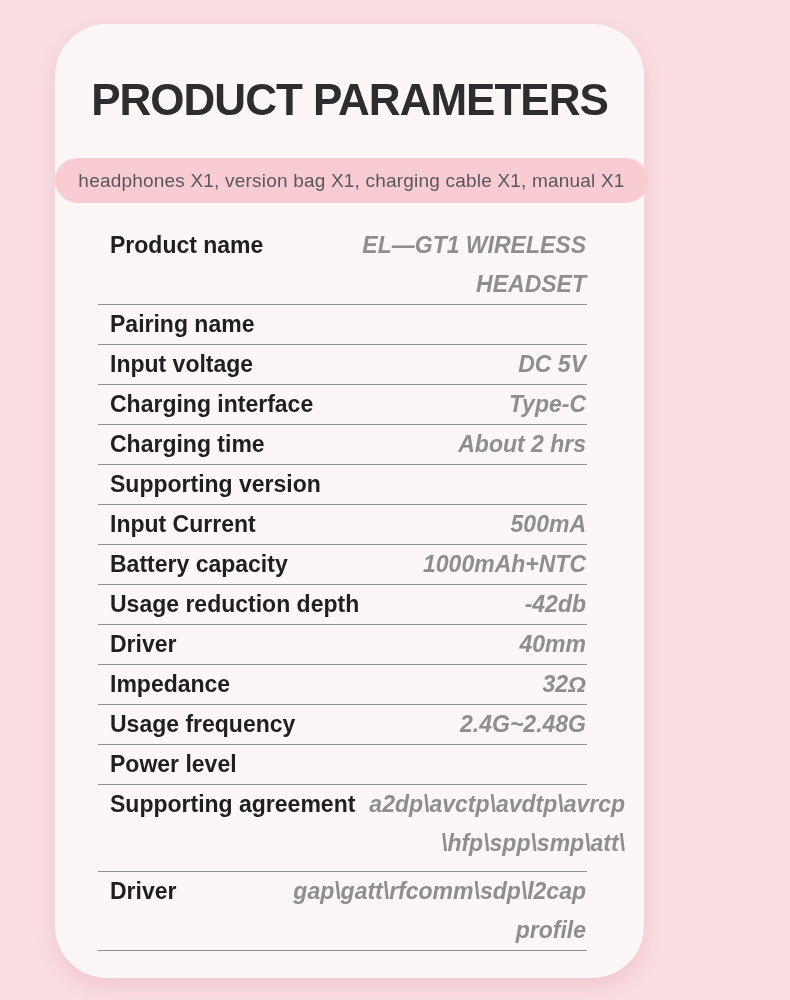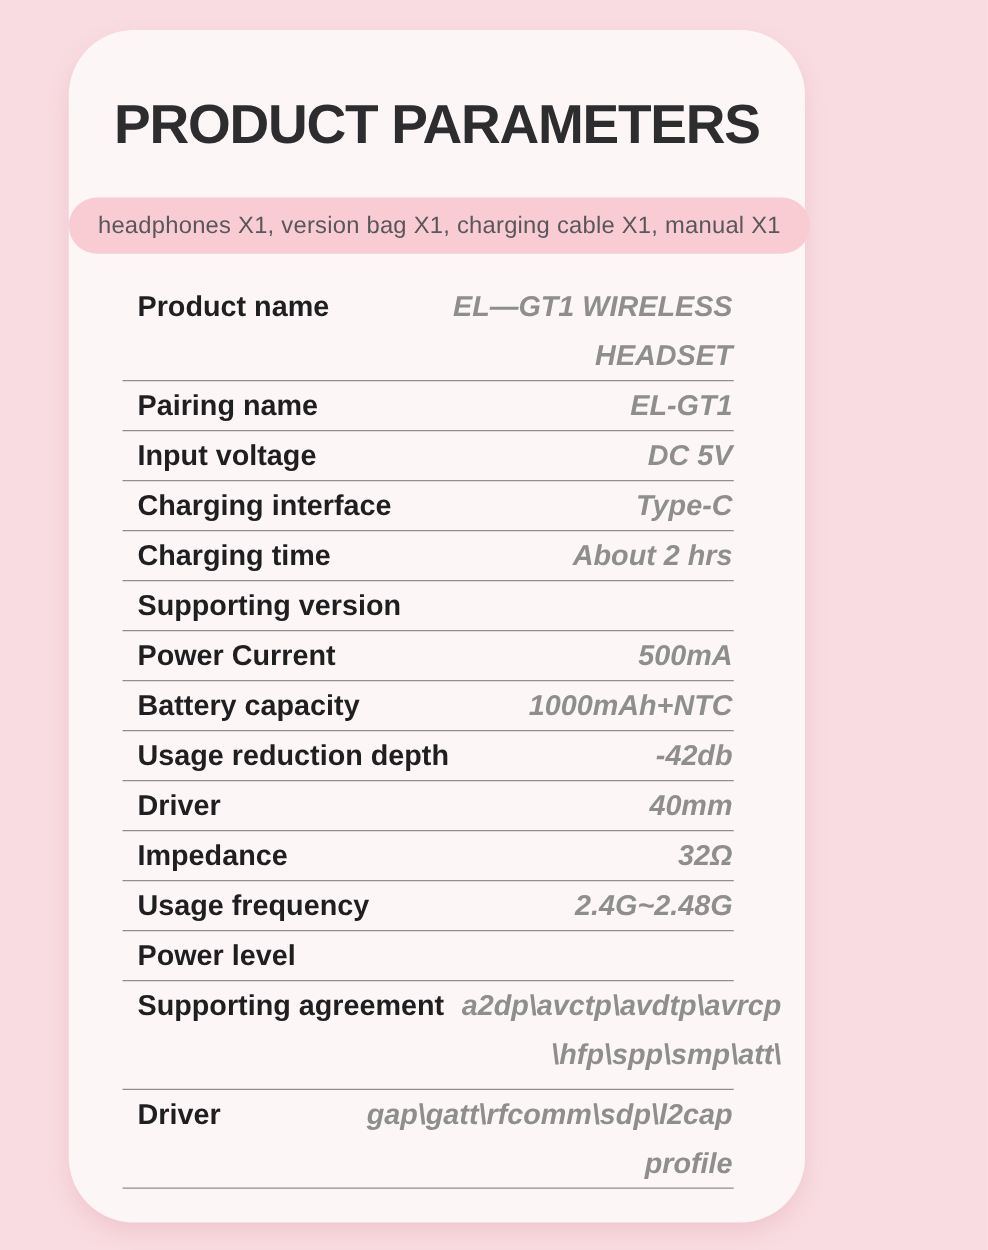--- a/index.html
+++ b/index.html
@@ -92,39 +92,38 @@
     <span class="pill-text">headphones X1, version bag X1, charging cable X1, manual X1</span>
   </div>
 
   <div class="spec-table">
     <div class="spec-row">
       <span class="spec-label">Product name</span>
       <span class="spec-value">EL—GT1 WIRELESS HEADSET</span>
     </div>
     <div class="spec-row">
       <span class="spec-label">Pairing name</span>
-      <span class="spec-value">EL-GT1</span>
     </div>
     <div class="spec-row">
       <span class="spec-label">Input voltage</span>
       <span class="spec-value">DC 5V</span>
     </div>
     <div class="spec-row">
       <span class="spec-label">Charging interface</span>
       <span class="spec-value">Type-C</span>
     </div>
     <div class="spec-row">
       <span class="spec-label">Charging time</span>
       <span class="spec-value">About 2 hrs</span>
     </div>
     <div class="spec-row">
       <span class="spec-label">Supporting version</span>
     </div>
     <div class="spec-row">
-      <span class="spec-label">Power Current</span>
+      <span class="spec-label">Input Current</span>
       <span class="spec-value">500mA</span>
     </div>
     <div class="spec-row">
       <span class="spec-label">Battery capacity</span>
       <span class="spec-value">1000mAh+NTC</span>
     </div>
     <div class="spec-row">
       <span class="spec-label">Usage reduction depth</span>
       <span class="spec-value">-42db</span>
     </div>

